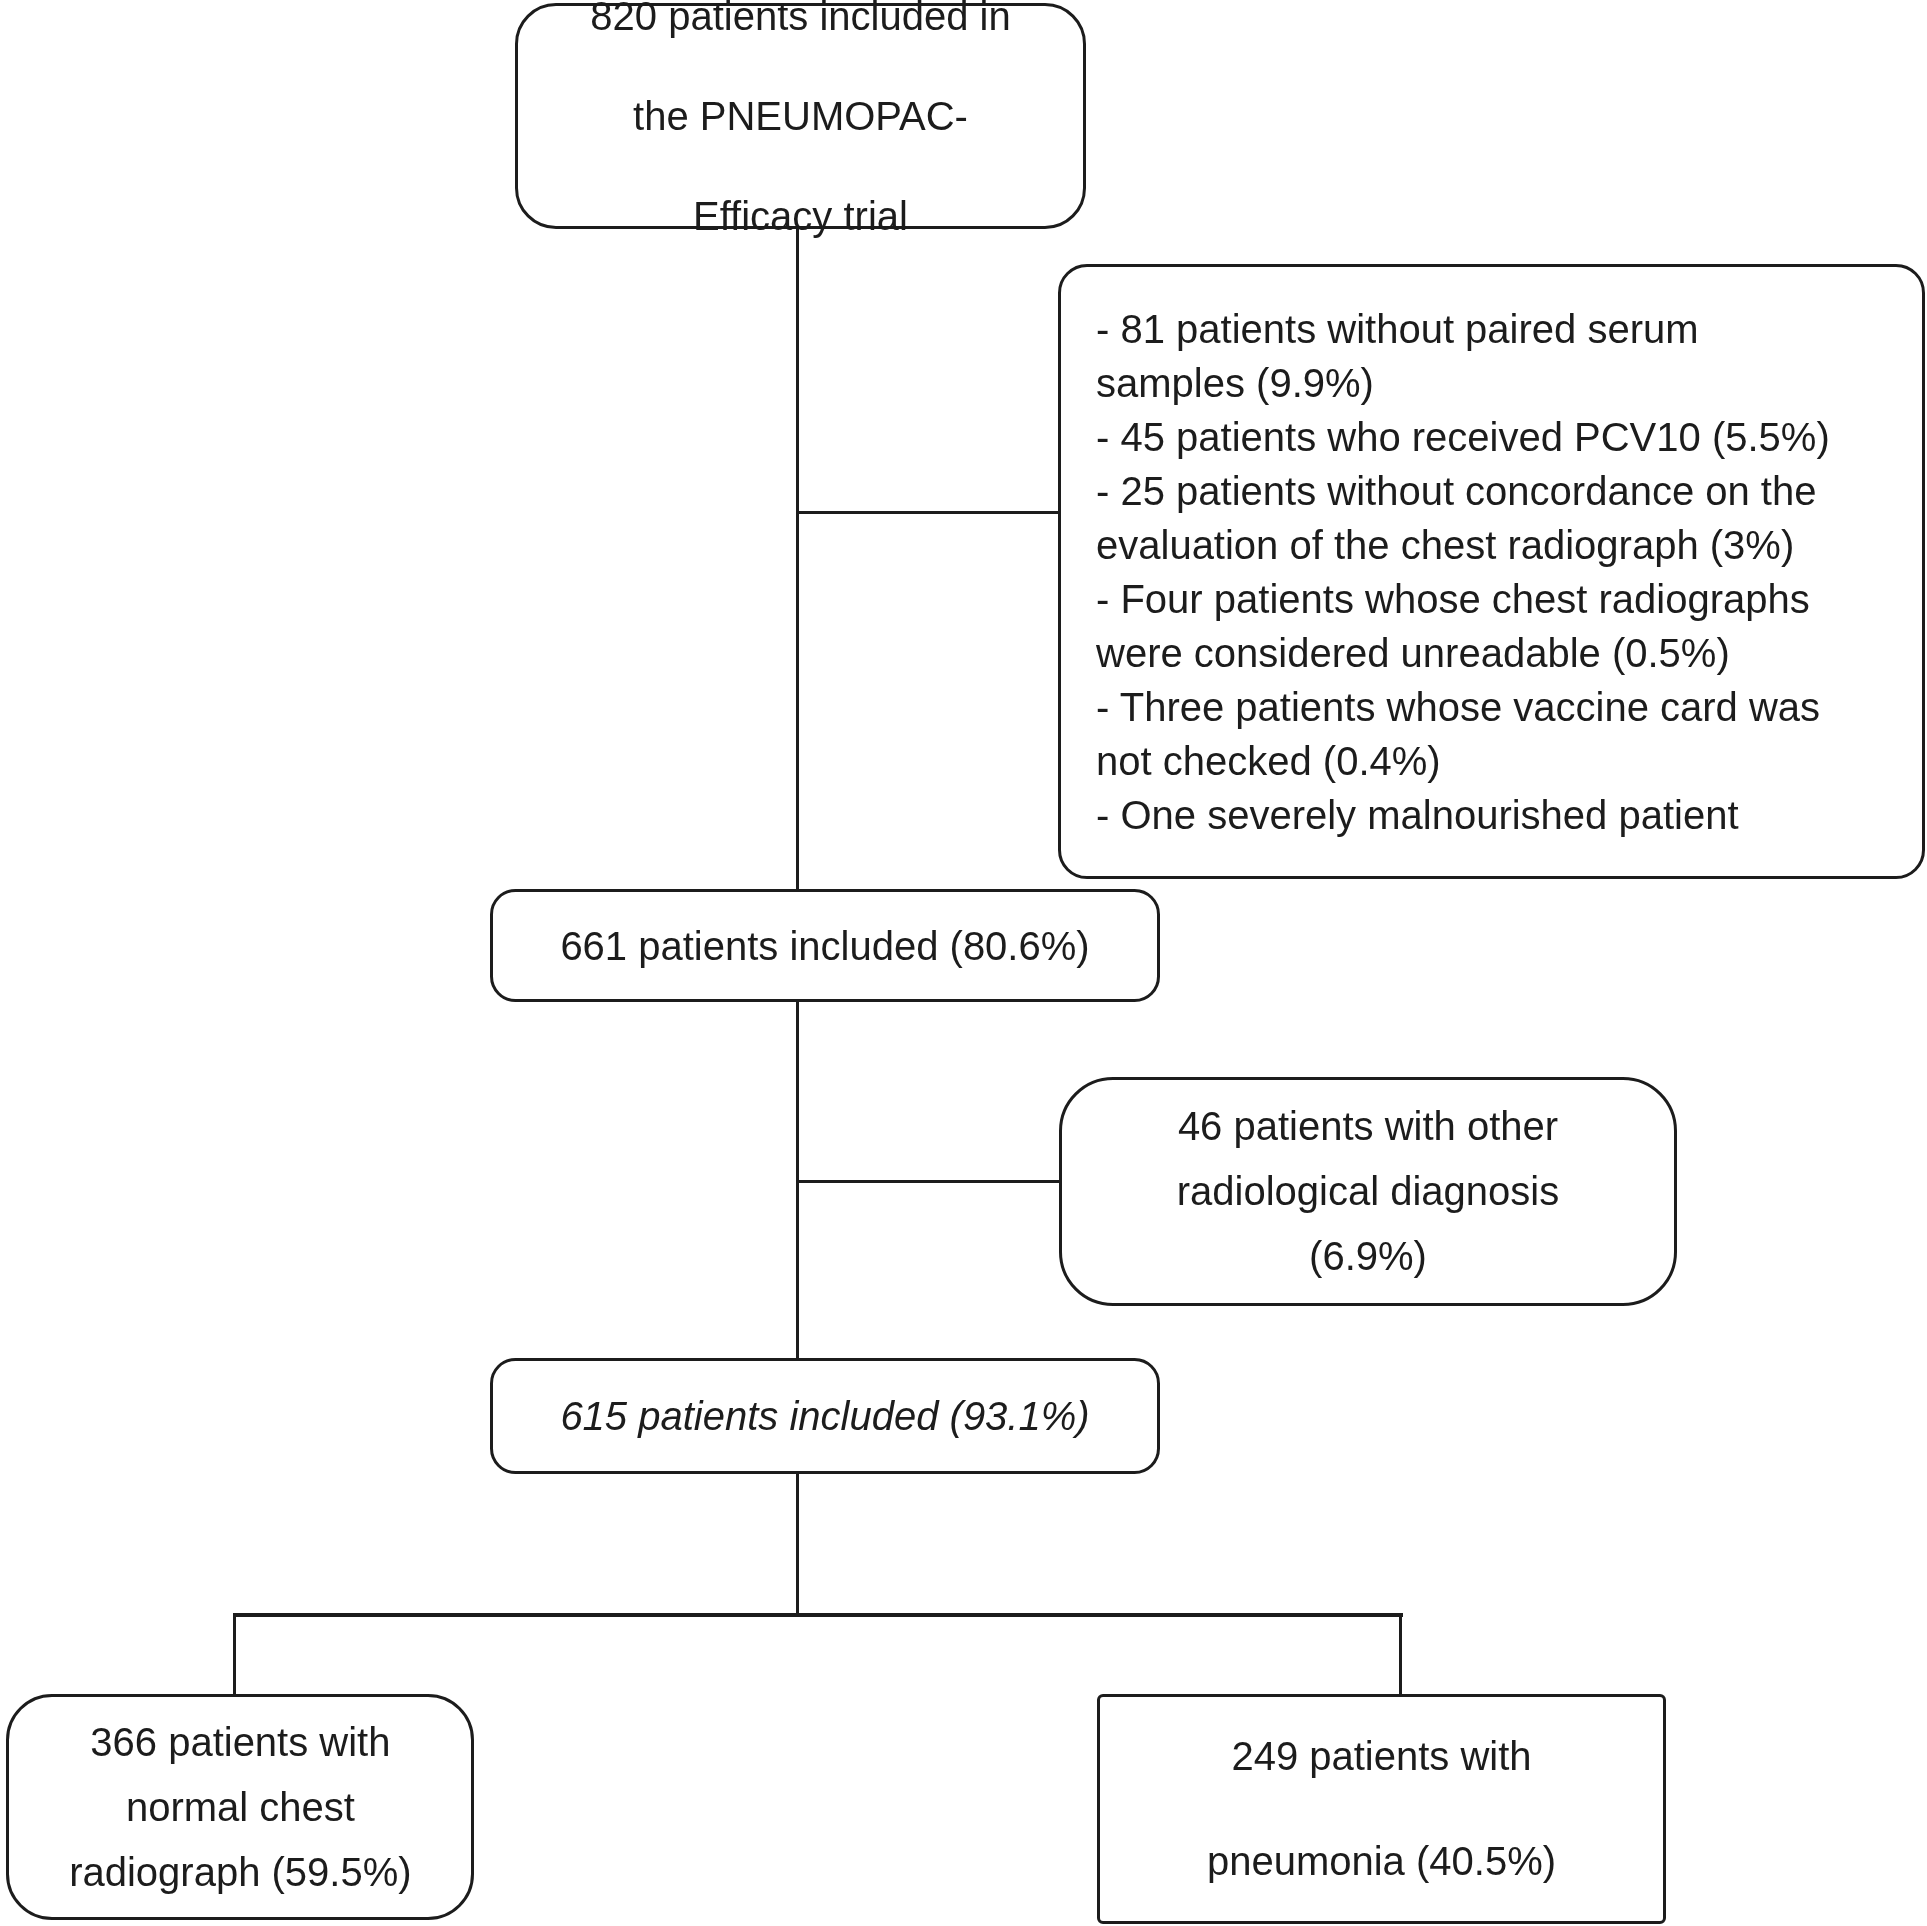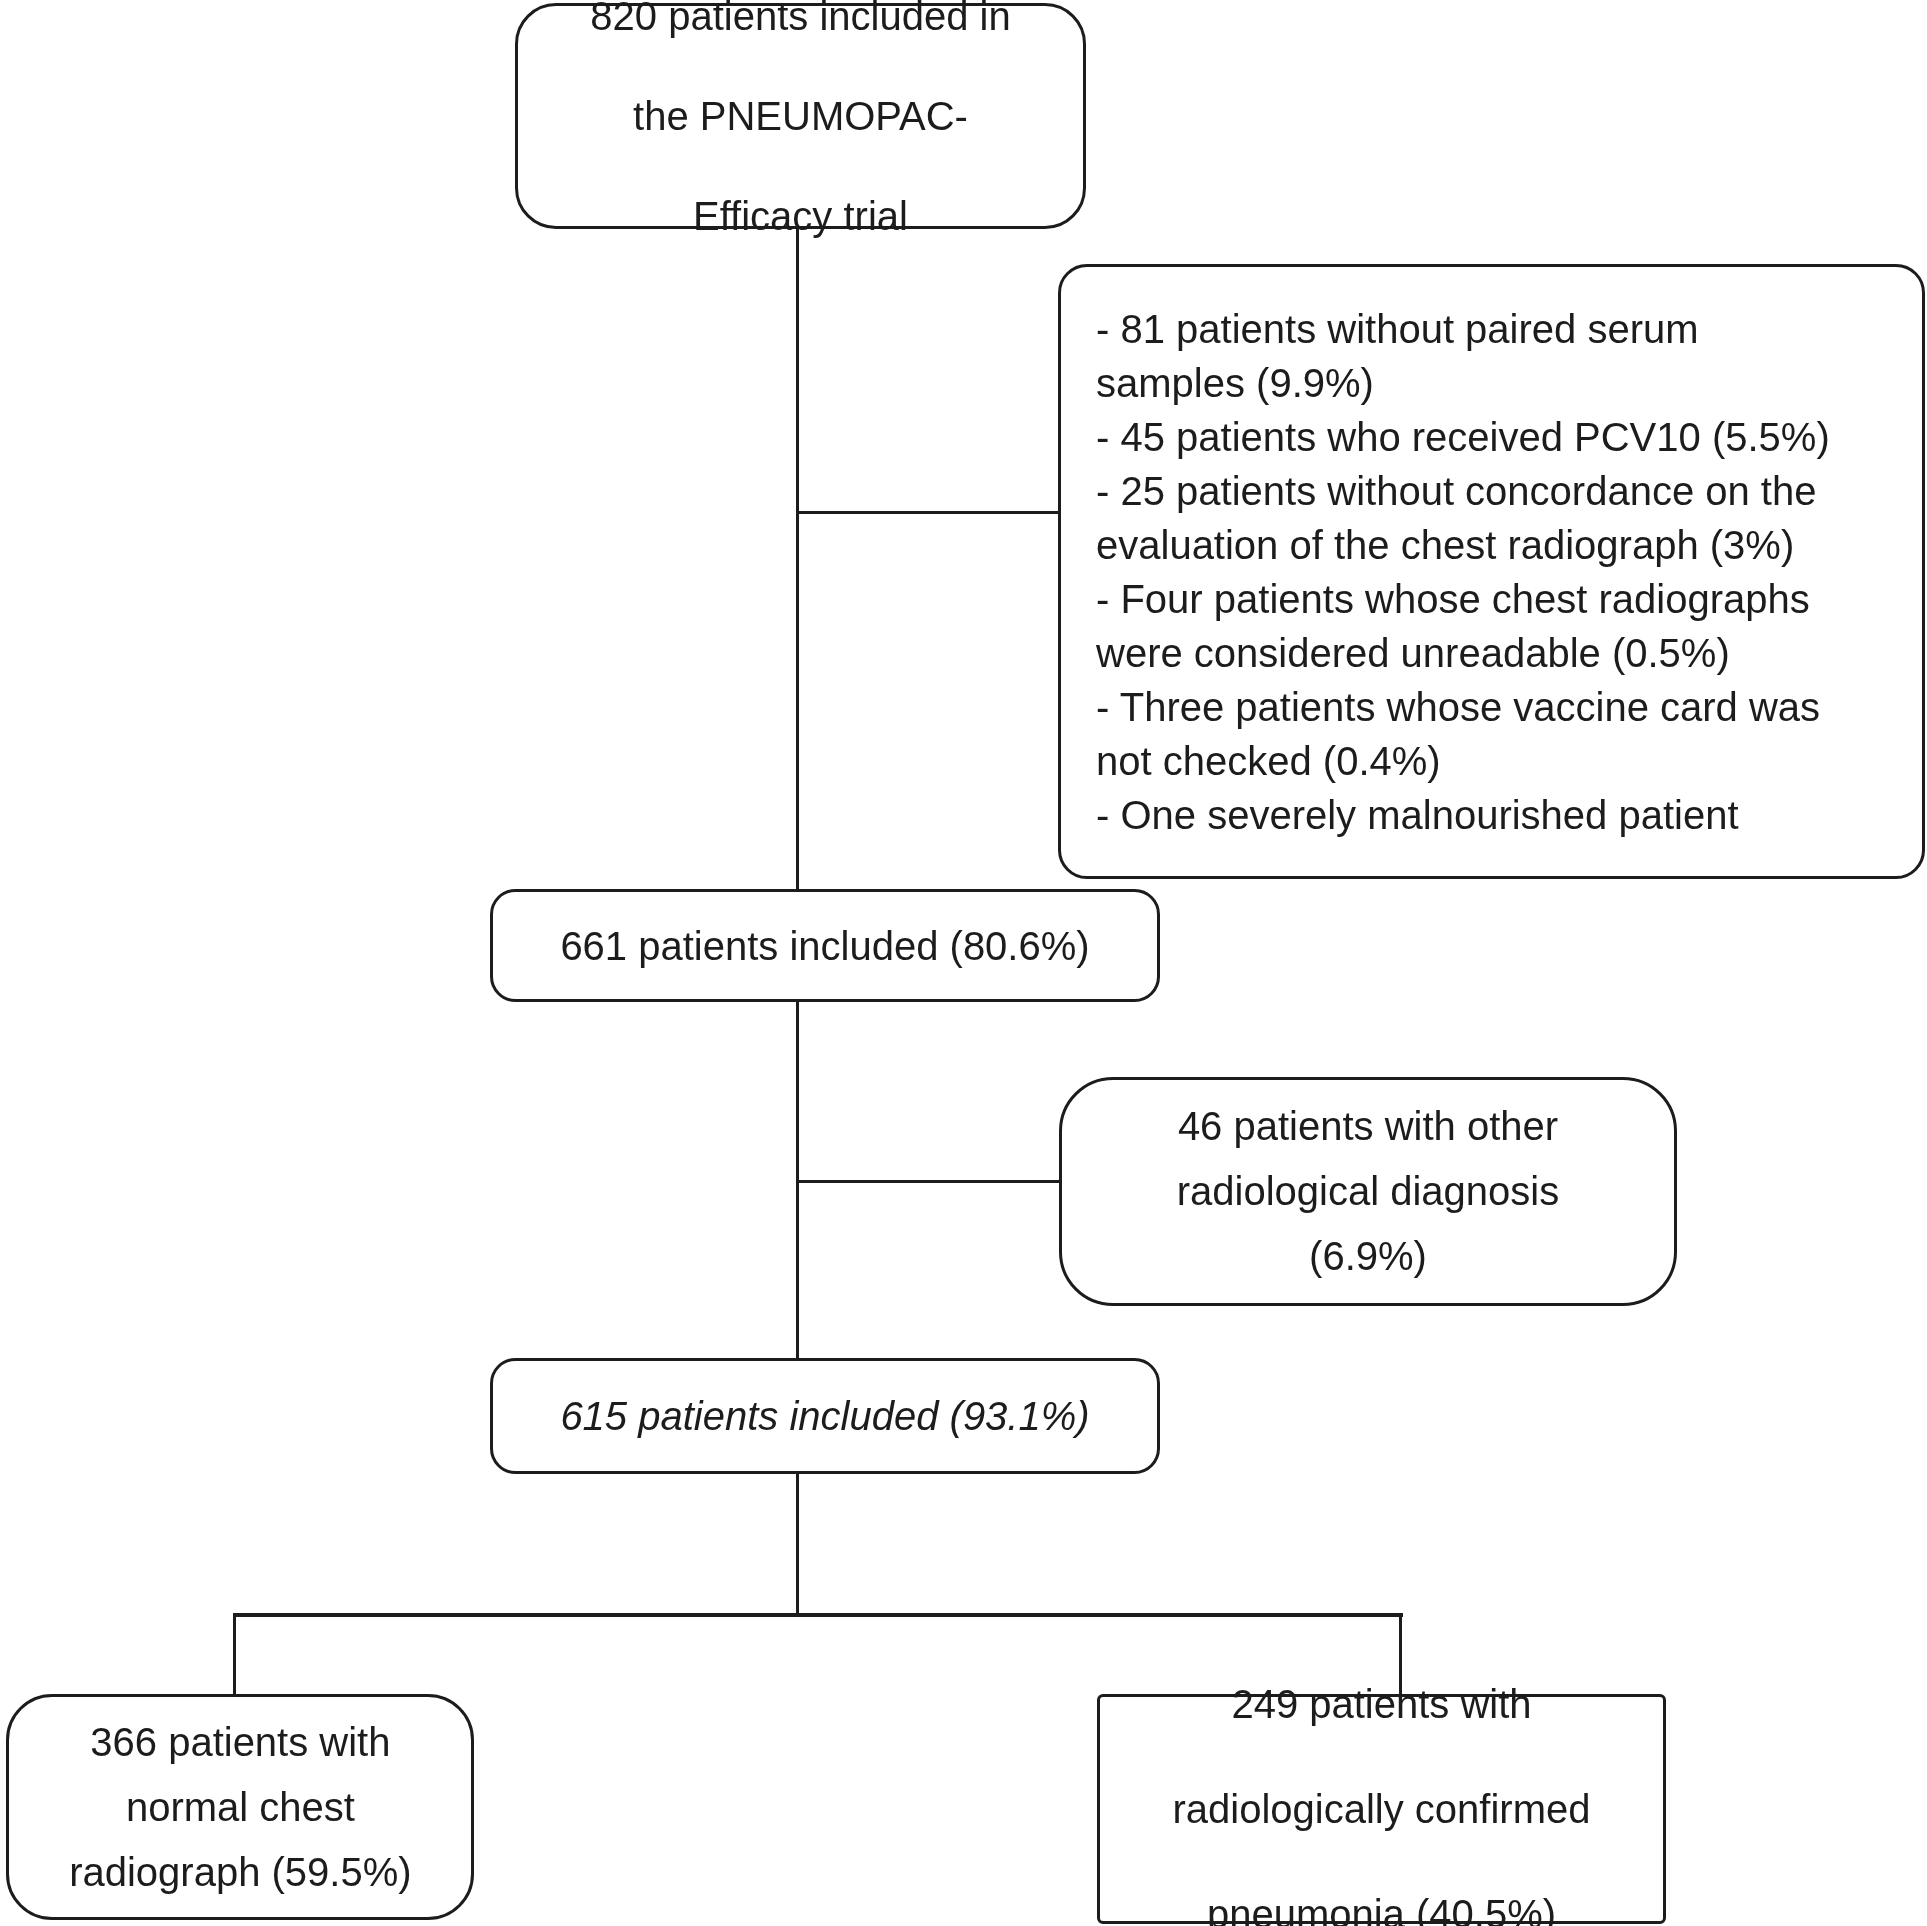--- a/index.html
+++ b/index.html
@@ -89,18 +89,17 @@
   </div>
 
   <div class="node" id="b366">
     <div class="tl">366 patients with</div>
     <div class="tl">normal chest</div>
     <div class="tl">radiograph (59.5%)</div>
   </div>
 
   <div class="node" id="b249">
     <div class="tl">249 patients with</div>
-    <div class="tl">radiologically confirmed</div>
     <div class="tl">pneumonia (40.5%)</div>
   </div>
 
 </div>
 
 
 </body></html>

